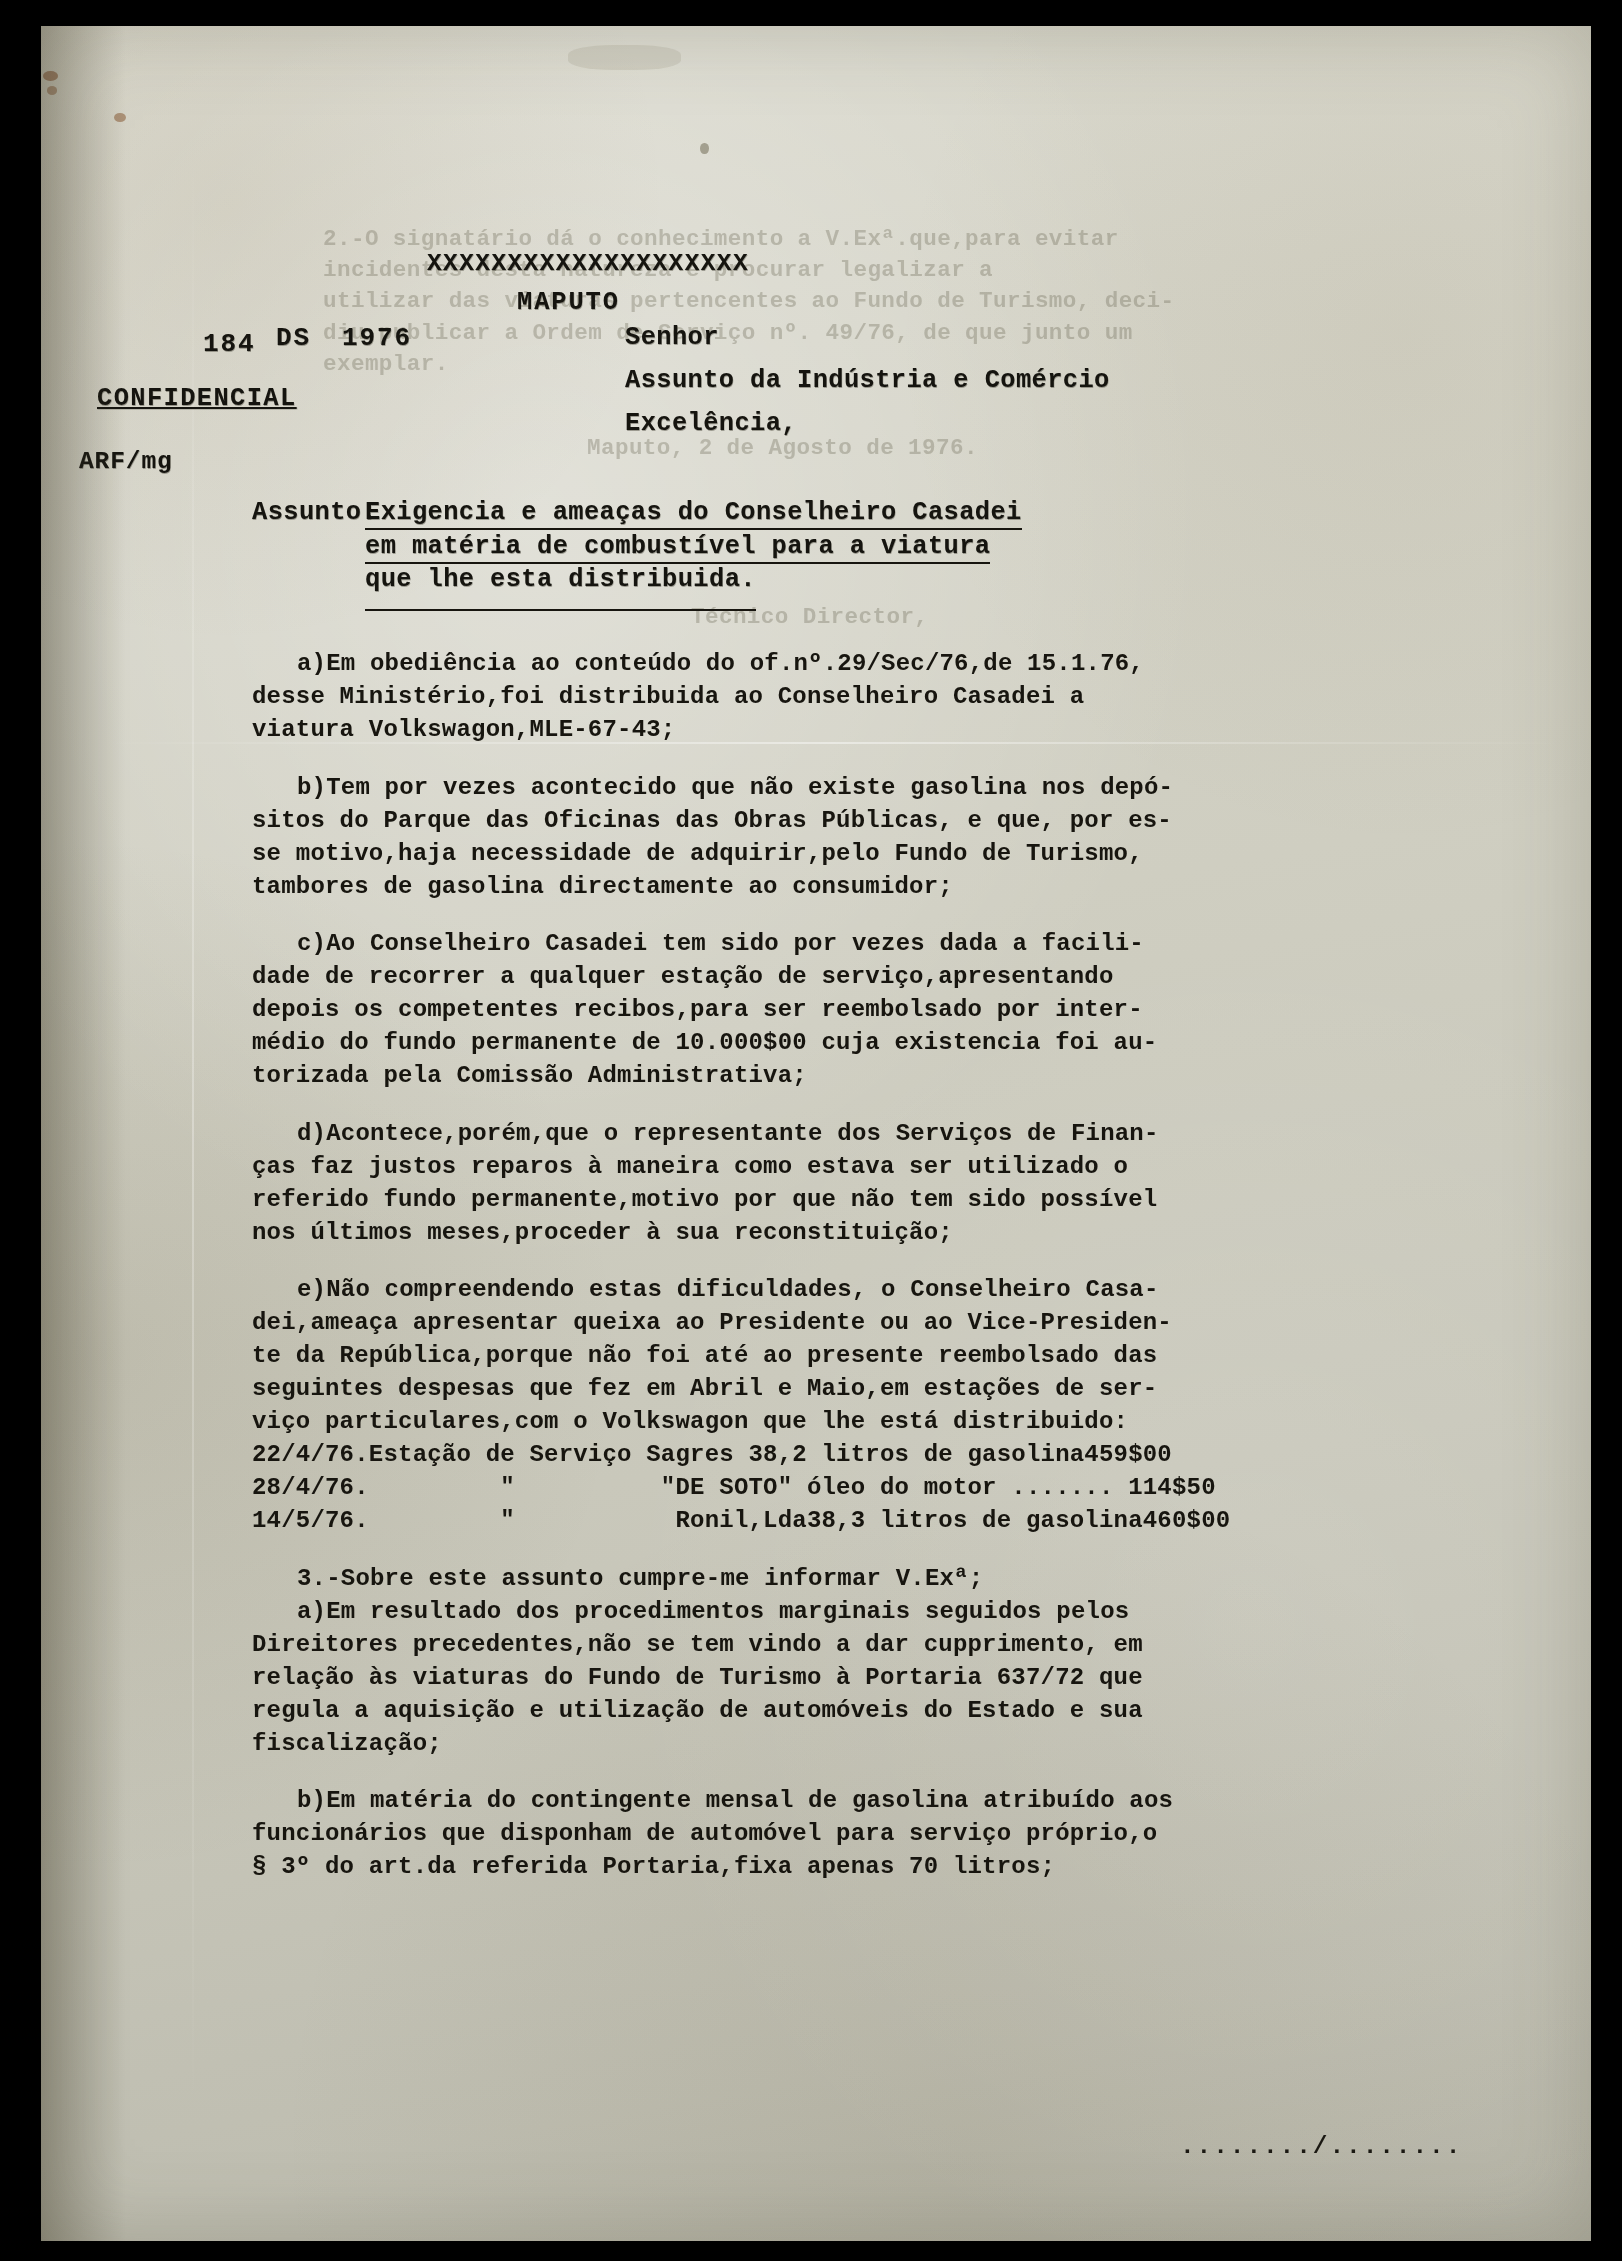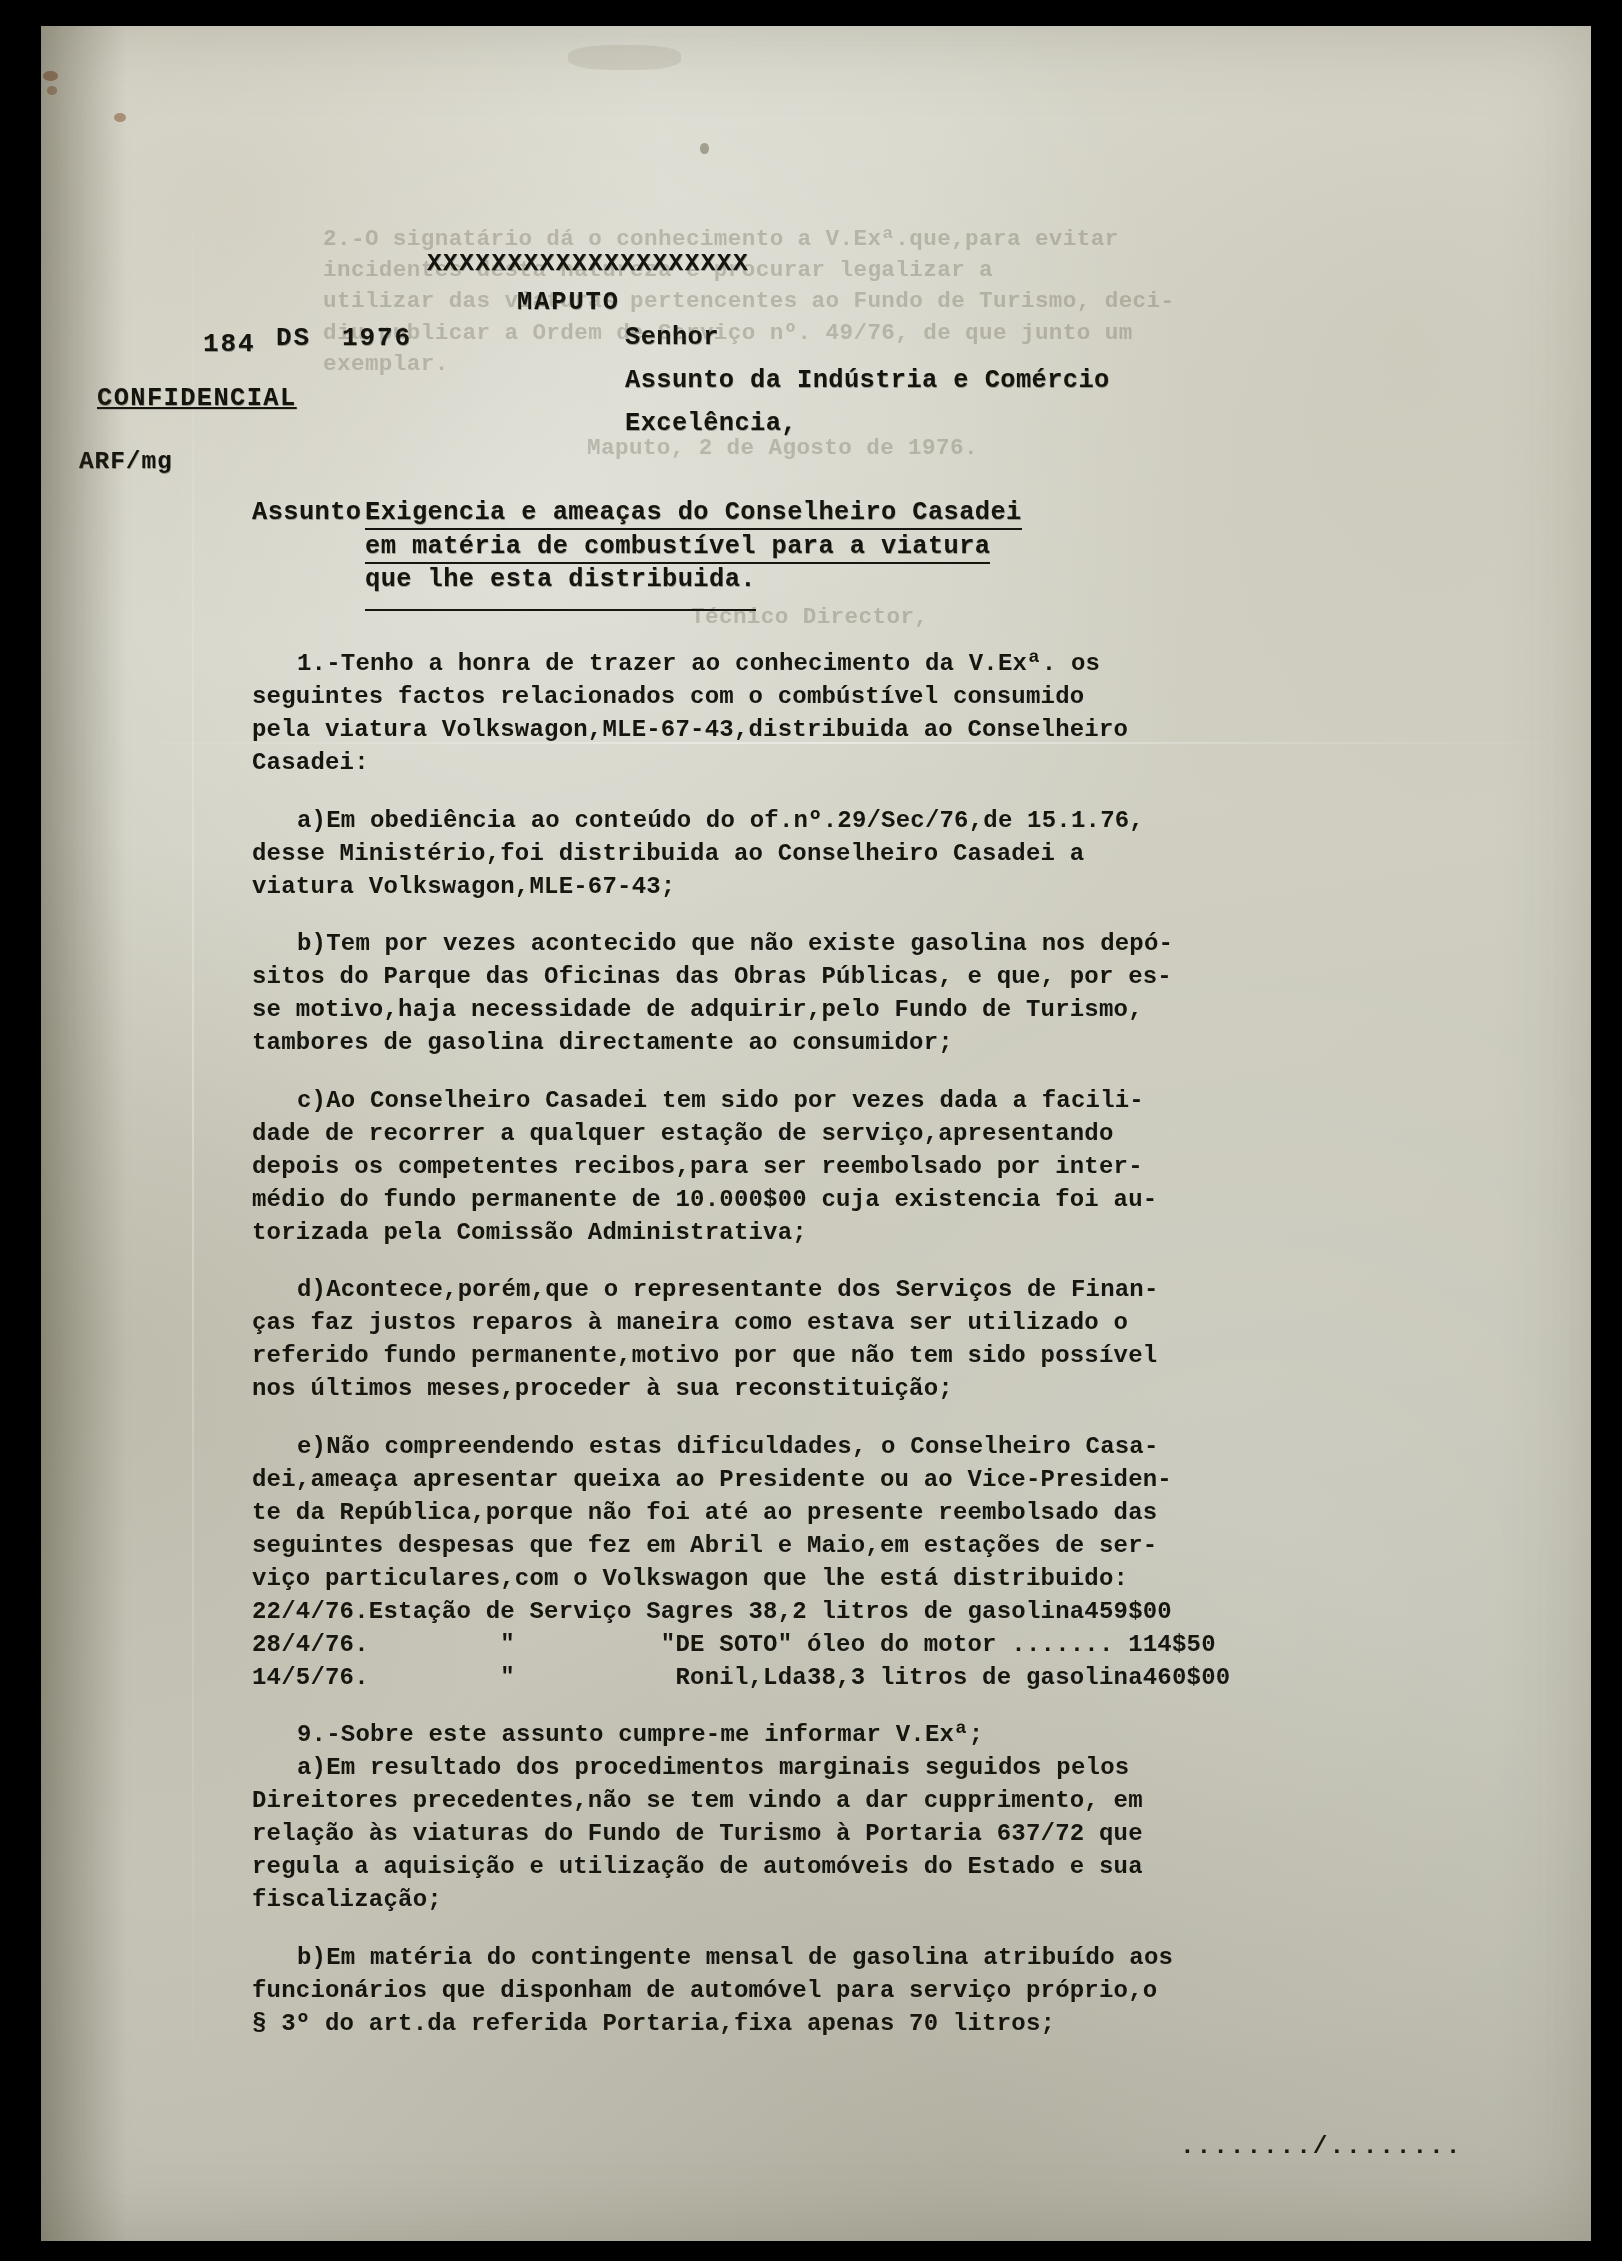--- a/index.html
+++ b/index.html
@@ -162,24 +162,20 @@
     <div class="tw bold" style="left:584px; top:299px; font-size:25.4px;">Senhor</div>
     <div class="tw bold" style="left:584px; top:342px; font-size:25.4px;">Assunto da Indústria e Comércio</div>
     <div class="tw bold" style="left:584px; top:385px; font-size:25.4px;text-align:center;">Excelência,</div>
 
     <div class="tw bold" style="left:211px; top:474px; font-size:25.4px;">Assunto:</div>
     <div class="tw bold" style="left:324px; top:508px; font-size:25.4px; border-bottom:2.8px solid #17150f; padding-bottom:2.8px;">em matéria de combustível para a viatura</div>
     <div class="tw bold" style="left:324px; top:474px; font-size:25.4px; border-bottom:2.8px solid #17150f; padding-bottom:2.8px;">Exigencia e ameaças do Conselheiro Casadei</div>
     <div class="tw bold" style="left:324px; top:541px; font-size:25.4px; border-bottom:2.8px solid #17150f; padding-bottom:17px;">que lhe esta distribuida.</div>
 
     <div id="body-block" style="left:211px; top:621px; width:1262px;">
-      <p style="text-indent:45px;">1.-Tenho a honra de trazer ao conhecimento da V.Exª. os
-seguintes factos relacionados com o combústível consumido
-pela viatura Volkswagon,MLE-67-43,distribuida ao Conselheiro
-Casadei:</p>
       <p style="text-indent:45px;">a)Em obediência ao conteúdo do of.nº.29/Sec/76,de 15.1.76,
 desse Ministério,foi distribuida ao Conselheiro Casadei a
 viatura Volkswagon,MLE-67-43;</p>
       <p style="text-indent:45px;">b)Tem por vezes acontecido que não existe gasolina nos depó-
 sitos do Parque das Oficinas das Obras Públicas, e que, por es-
 se motivo,haja necessidade de adquirir,pelo Fundo de Turismo,
 tambores de gasolina directamente ao consumidor;</p>
       <p style="text-indent:45px;">c)Ao Conselheiro Casadei tem sido por vezes dada a facili-
 dade de recorrer a qualquer estação de serviço,apresentando
 depois os competentes recibos,para ser reembolsado por inter-
@@ -190,21 +186,21 @@
 referido fundo permanente,motivo por que não tem sido possível
 nos últimos meses,proceder à sua reconstituição;</p>
       <p class="tight" style="text-indent:45px;">e)Não compreendendo estas dificuldades, o Conselheiro Casa-
 dei,ameaça apresentar queixa ao Presidente ou ao Vice-Presiden-
 te da República,porque não foi até ao presente reembolsado das
 seguintes despesas que fez em Abril e Maio,em estações de ser-
 viço particulares,com o Volkswagon que lhe está distribuido:</p>
       <p class="tight">22/4/76.Estação de Serviço Sagres 38,2 litros de gasolina459$00</p>
       <p class="tight">28/4/76.         "          "DE SOTO" óleo do motor ....... 114$50</p>
       <p>14/5/76.         "           Ronil,Lda38,3 litros de gasolina460$00</p>
-      <p class="tight" style="text-indent:45px;">9.-Sobre este assunto cumpre-me informar V.Exª;</p>
+      <p class="tight" style="text-indent:45px;">3.-Sobre este assunto cumpre-me informar V.Exª;</p>
       <p style="text-indent:45px;">a)Em resultado dos procedimentos marginais seguidos pelos
 Direitores precedentes,não se tem vindo a dar cupprimento, em
 relação às viaturas do Fundo de Turismo à Portaria 637/72 que
 regula a aquisição e utilização de automóveis do Estado e sua
 fiscalização;</p>
       <p style="text-indent:45px;">b)Em matéria do contingente mensal de gasolina atribuído aos
 funcionários que disponham de automóvel para serviço próprio,o
 § 3º do art.da referida Portaria,fixa apenas 70 litros;</p>
     </div>
 

